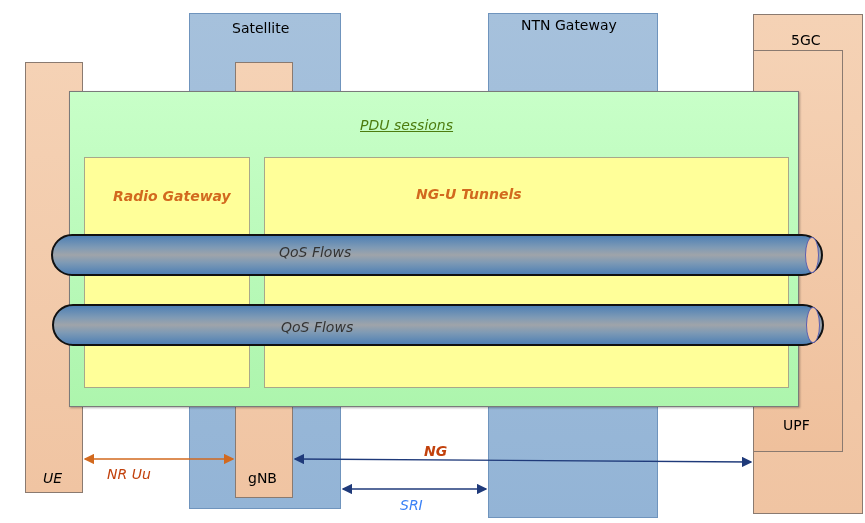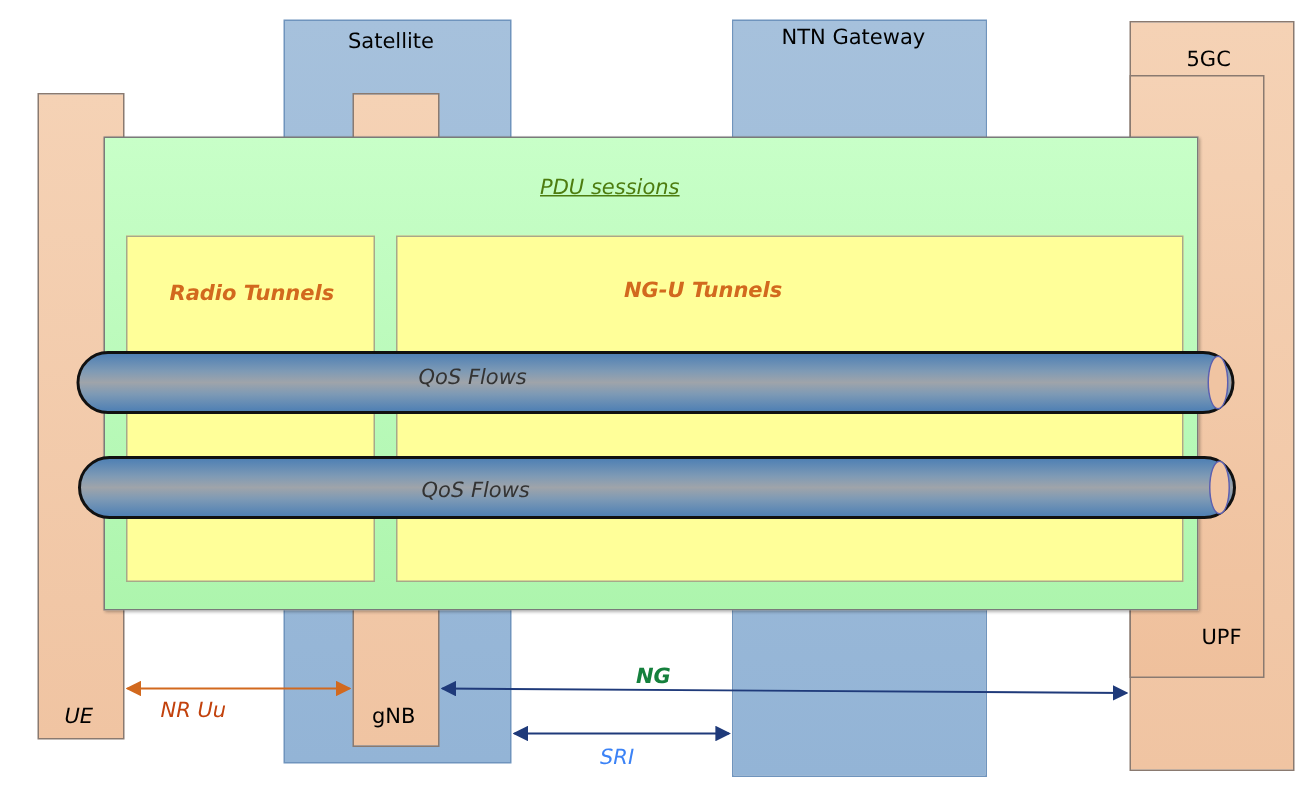--- a/index.html
+++ b/index.html
@@ -23,33 +23,33 @@
 
 <div class="box blue" style="left:189px;top:13px;width:152px;height:496px;"></div>
 <div class="lbl" style="left:232px;top:20px;">Satellite</div>
 
 <div class="box blue" style="left:488px;top:13px;width:170px;height:505px;"></div>
 <div class="lbl" style="left:521px;top:17px;">NTN Gateway</div>
 
 <div class="box peach" style="left:753px;top:14px;width:110px;height:500px;"></div>
 <div class="lbl" style="left:791px;top:32px;">5GC</div>
 <div class="box peach" style="left:753px;top:50px;width:90px;height:402px;background:linear-gradient(#f5d2b5,#efc09c);"></div>
-<div class="lbl" style="left:783px;top:417px;margin-left:18px;">UPF</div>
+<div class="lbl" style="left:783px;top:417px;">UPF</div>
 
 <div class="box peach" style="left:25px;top:62px;width:58px;height:431px;"></div>
 <div class="lbl" style="left:43px;top:470px;font-style:italic;">UE</div>
 
 <div class="box peach" style="left:235px;top:62px;width:58px;height:436px;"></div>
 <div class="lbl" style="left:248px;top:470px;">gNB</div>
 
 <div class="box green" style="left:69px;top:91px;width:730px;height:316px;"></div>
 <div class="lbl it" style="left:360px;top:117px;color:#4d7c0f;text-decoration:underline;">PDU sessions</div>
 
 <div class="box yellow" style="left:84px;top:157px;width:166px;height:231px;"></div>
-<div class="lbl orange" style="left:113px;top:188px;">Radio Tunnels</div>
+<div class="lbl orange" style="left:113px;top:188px;">Radio Gateway</div>
 
 <div class="box yellow" style="left:264px;top:157px;width:525px;height:231px;"></div>
 <div class="lbl orange" style="left:416px;top:186px;text-align:right;">NG-U Tunnels</div>
 
 <div class="tube" style="left:51px;top:234px;width:772px;"></div>
 <div class="tube-end" style="left:805px;top:237px;"></div>
 <div class="qos" style="left:279px;top:244px;">QoS Flows</div>
 
 <div class="tube" style="left:52px;top:304px;width:772px;"></div>
 <div class="tube-end" style="left:806px;top:307px;"></div>
@@ -63,14 +63,14 @@
     <marker id="ab" markerWidth="8" markerHeight="8" refX="7" refY="4" orient="auto-start-reverse">
         <path d="M0,0 L8,4 L0,8 z" fill="#1f3a7a"></path>
       </marker>
   </defs>
   <line x1="85" y1="459" x2="233" y2="459" stroke="#d2691e" stroke-width="1.3" marker-start="url(#ao)" marker-end="url(#ao)"></line>
   <line x1="295" y1="459" x2="751" y2="462" stroke="#1f3a7a" stroke-width="1.3" marker-start="url(#ab)" marker-end="url(#ab)"></line>
   <line x1="343" y1="489" x2="486" y2="489" stroke="#1f3a7a" stroke-width="1.3" marker-start="url(#ab)" marker-end="url(#ab)"></line>
 </svg>
 
 <div class="lbl it" style="left:107px;top:466px;color:#c2410c;">NR Uu</div>
-<div class="lbl it" style="left:424px;top:443px;font-weight:bold;color:#15803d;">NG</div>
+<div class="lbl it" style="left:424px;top:443px;font-weight:bold;color:#c2410c;">NG</div>
 <div class="lbl it" style="left:400px;top:497px;color:#3b82f6;">SRI</div>
 
 </body></html>

